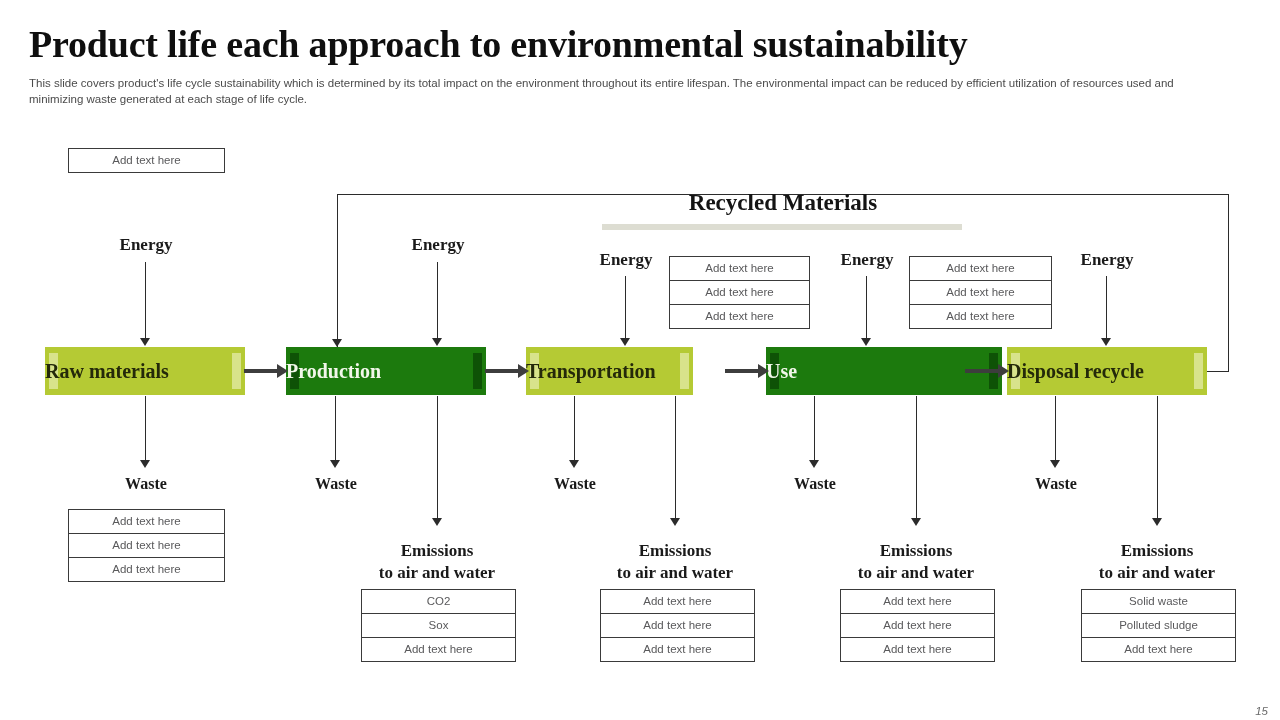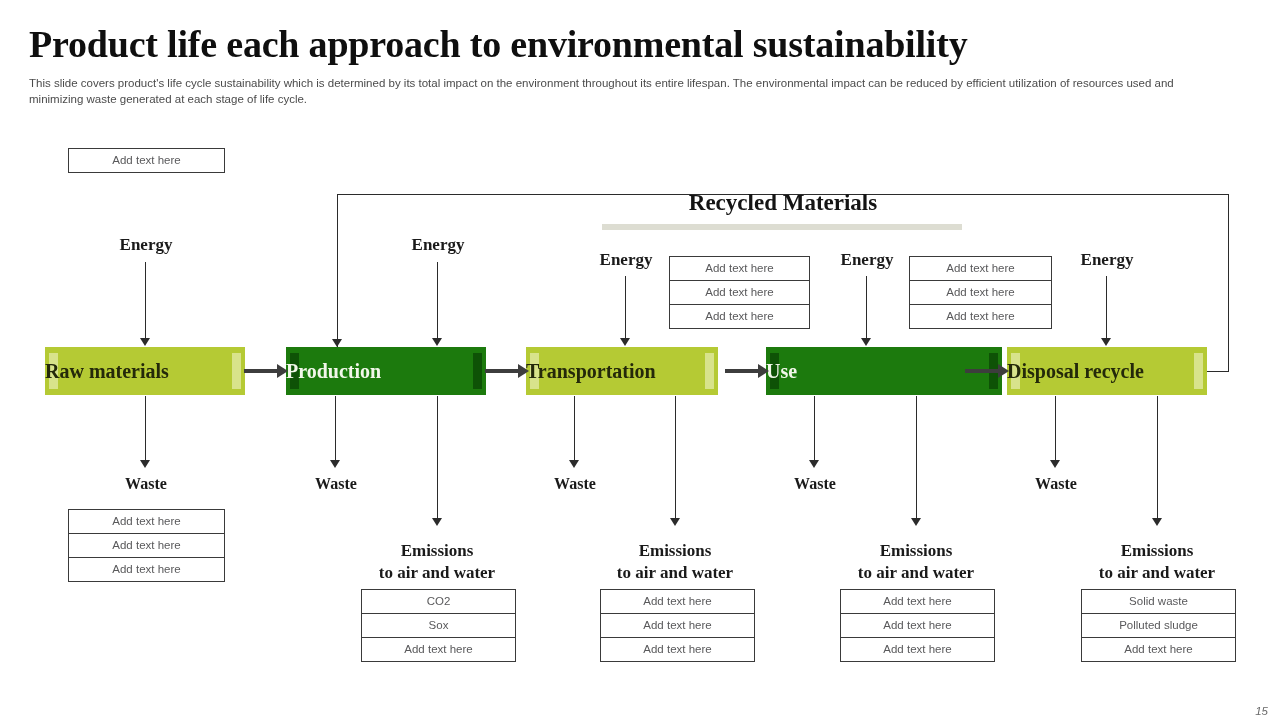--- a/index.html
+++ b/index.html
@@ -178,21 +178,21 @@
     <span class="lbl">Raw materials</span>
     <span class="tab r"></span>
   </div>
 
   <div class="pbox dark" style="left:286px;top:347px;width:200px;">
     <span class="tab l"></span>
     <span class="lbl">Production</span>
     <span class="tab r"></span>
   </div>
 
-  <div class="pbox light" style="left:526px;top:347px;width:192px;">
+  <div class="pbox light" style="left:526px;top:347px;width:167px;">
     <span class="tab l"></span>
     <span class="lbl">Transportation</span>
     <span class="tab r"></span>
   </div>
 
   <div class="pbox dark" style="left:766px;top:347px;width:236px;">
     <span class="tab l"></span>
     <span class="lbl">Use</span>
     <span class="tab r"></span>
   </div>

